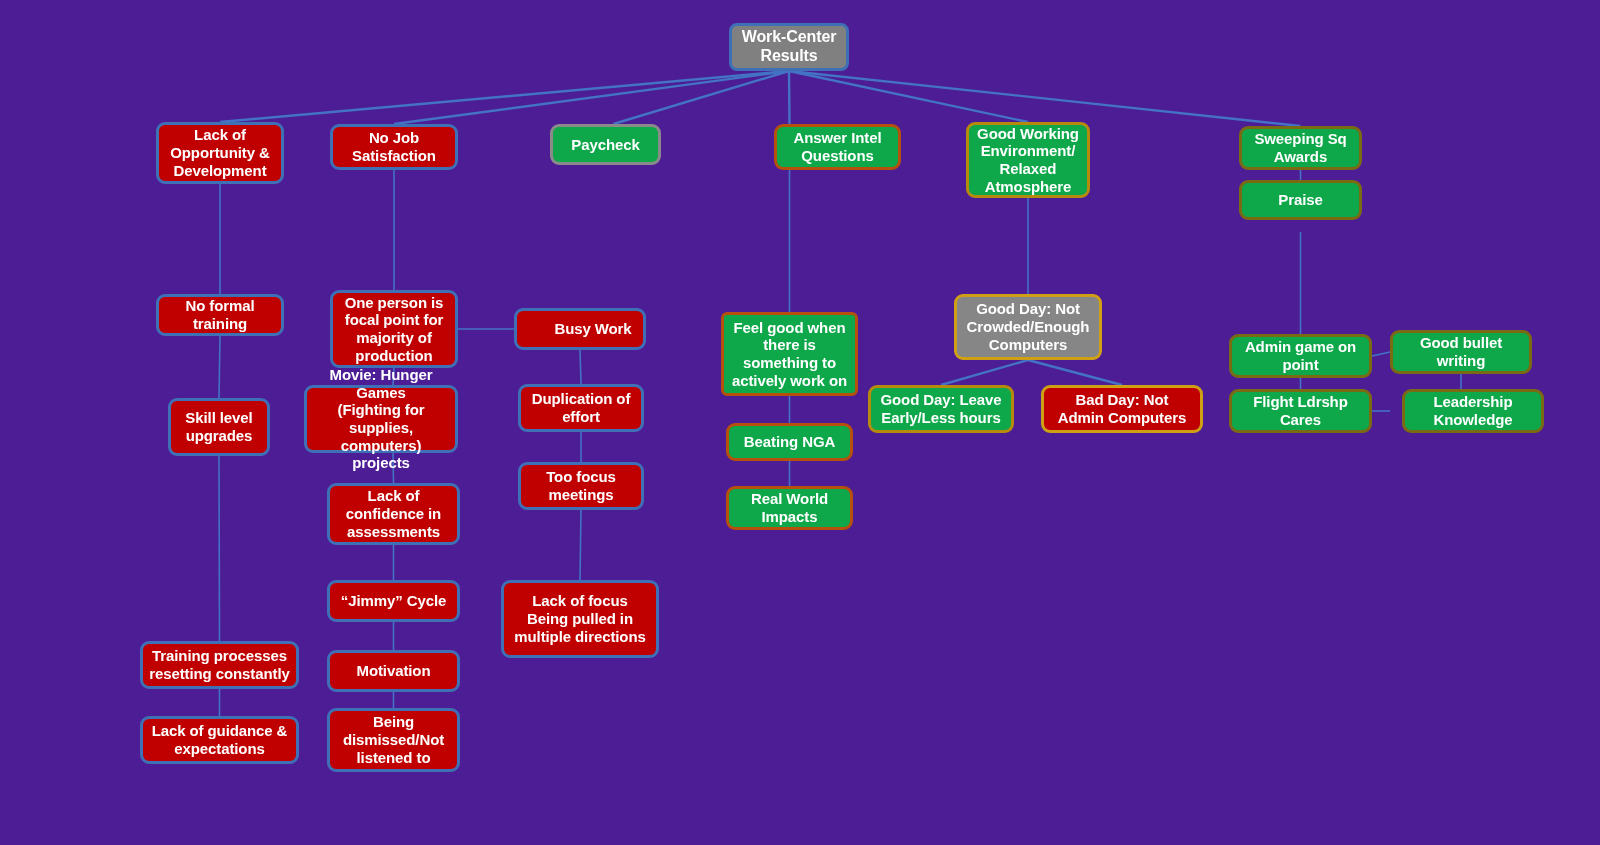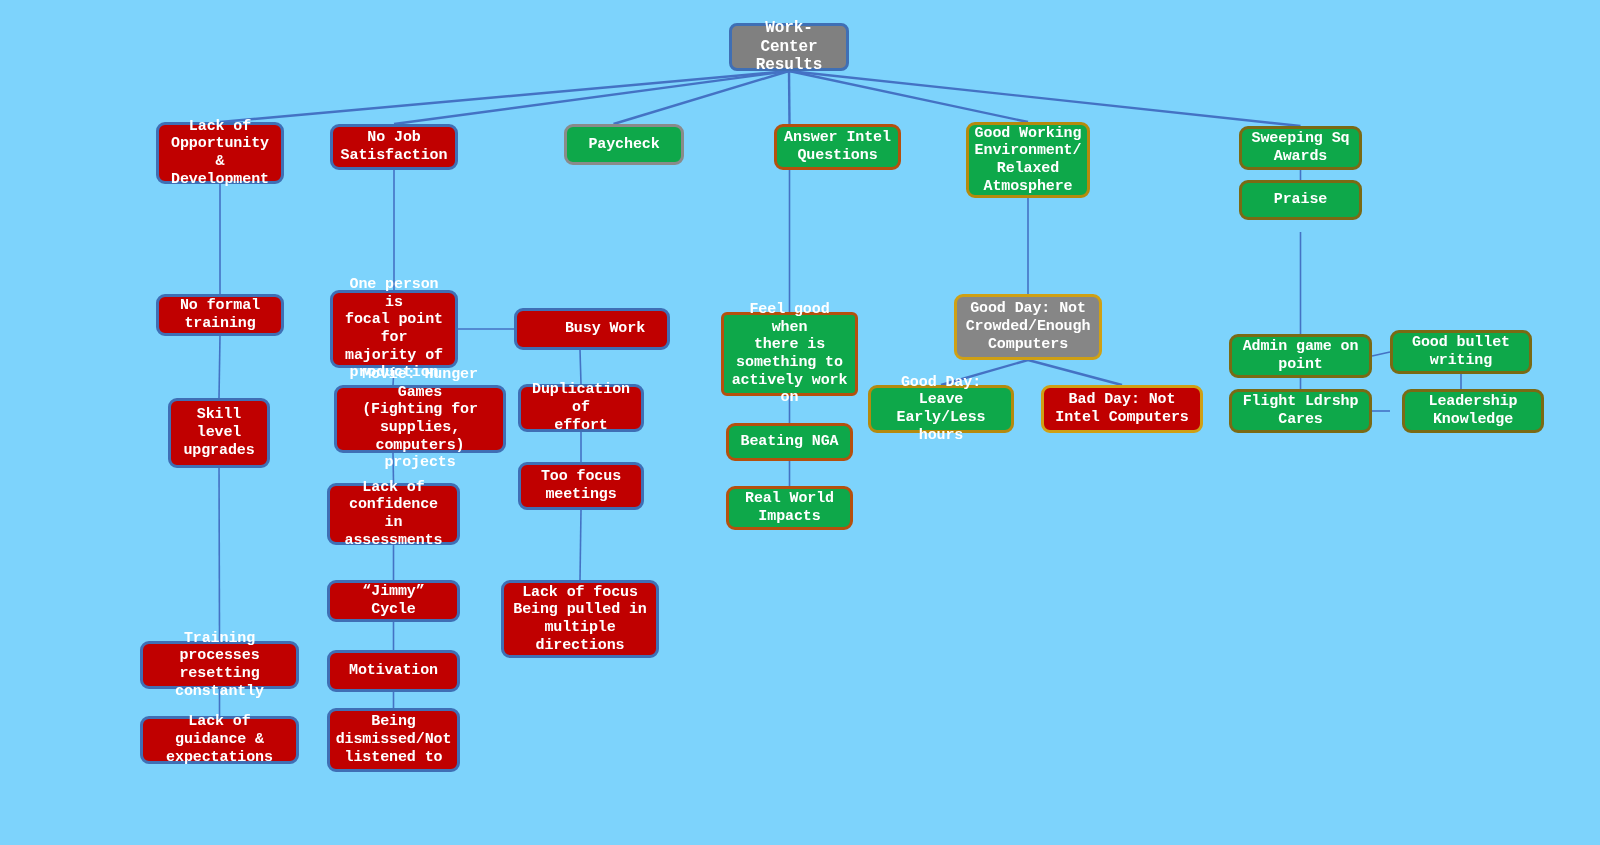--- a/index.html
+++ b/index.html
@@ -1,20 +1,20 @@
 <!DOCTYPE html>
 <html><head>
 <meta charset="utf-8">
 <style>
   html,body{margin:0;padding:0;background:#000;}
   body{
     font-family:"Liberation Sans", sans-serif;
     width:1600px;height:845px;overflow:hidden;position:relative;
   }
-  #canvas{position:relative;width:1600px;height:845px;background:#7dd3fc;font-family:Liberation Mono, monospace;}
+  #canvas{position:relative;width:1600px;height:845px;background:#4c1d95;}
   #edges{position:absolute;left:0;top:0;width:1600px;height:845px;pointer-events:none;}
   .node{
     position:absolute;
     box-sizing:border-box;
     display:flex;align-items:center;justify-content:center;
     text-align:center;
     color:#ffffff;
     font-weight:bold;
     line-height:1.18;
     border-style:solid;
@@ -74,72 +74,72 @@
       <line x1="1461" y1="374" x2="1461" y2="389" stroke="#4472c4" stroke-width="1.6"></line>
     </svg>
   <div id="nodes">
       <div class="node root" style="left: 729px; top: 23px; width: 120px; height: 48px;">Work-Center
 Results</div>
       <div class="node red" style="left: 156px; top: 122px; width: 128px; height: 62px;">Lack of
 Opportunity &amp;
 Development</div>
       <div class="node red" style="left: 156px; top: 294px; width: 128px; height: 42px;">No formal
 training</div>
-      <div class="node red" style="left: 168px; top: 398px; width: 102px; height: 70px;">Skill level
+      <div class="node red" style="left: 168px; top: 398px; width: 102px; height: 58px;">Skill level
 upgrades</div>
       <div class="node red" style="left: 140px; top: 641px; width: 159px; height: 48px;">Training processes
 resetting constantly</div>
       <div class="node red" style="left: 140px; top: 716px; width: 159px; height: 48px;">Lack of guidance &amp;
 expectations</div>
       <div class="node red" style="left: 330px; top: 124px; width: 128px; height: 46px;">No Job
 Satisfaction</div>
       <div class="node red" style="left: 330px; top: 290px; width: 128px; height: 78px;">One person is
 focal point for
 majority of
 production</div>
-      <div class="node red" style="left: 304px; top: 385px; width: 172px; height: 68px; margin-left: 30px;">Movie: Hunger Games
+      <div class="node red" style="left: 304px; top: 385px; width: 154px; height: 68px;">Movie: Hunger Games
 (Fighting for supplies,
 computers) projects</div>
       <div class="node red" style="left: 327px; top: 483px; width: 133px; height: 62px;">Lack of
 confidence in
 assessments</div>
       <div class="node red" style="left: 327px; top: 580px; width: 133px; height: 42px;">“Jimmy” Cycle</div>
       <div class="node red" style="left: 327px; top: 650px; width: 133px; height: 42px;">Motivation</div>
       <div class="node red" style="left: 327px; top: 708px; width: 133px; height: 64px;">Being
 dismissed/Not
 listened to</div>
-      <div class="node red" style="left: 514px; top: 308px; width: 156px; height: 42px; padding-left: 32px;">Busy Work</div>
+      <div class="node red" style="left: 514px; top: 308px; width: 132px; height: 42px; padding-left: 32px;">Busy Work</div>
       <div class="node red" style="left: 518px; top: 384px; width: 126px; height: 48px;">Duplication of
 effort</div>
       <div class="node red" style="left: 518px; top: 462px; width: 126px; height: 48px;">Too focus
 meetings</div>
       <div class="node red" style="left: 501px; top: 580px; width: 158px; height: 78px;">Lack of focus
 Being pulled in
 multiple directions</div>
-      <div class="node green-gray" style="left: 564px; top: 124px; width: 120px; height: 41px;">Paycheck</div>
+      <div class="node green-gray" style="left: 550px; top: 124px; width: 111px; height: 41px;">Paycheck</div>
       <div class="node green-orange" style="left: 726px; top: 124px; width: 127px; height: 46px; margin-left: 48px;">Answer Intel
 Questions</div>
       <div class="node green-orange" style="left: 721px; top: 312px; width: 137px; height: 84px; border-radius: 6px;">Feel good when
 there is
 something to
 actively work on</div>
       <div class="node green-orange" style="left: 726px; top: 423px; width: 127px; height: 38px;">Beating NGA</div>
       <div class="node green-orange" style="left: 726px; top: 486px; width: 127px; height: 44px;">Real World
 Impacts</div>
       <div class="node green-gold" style="left: 966px; top: 122px; width: 124px; height: 76px;">Good Working
 Environment/
 Relaxed
 Atmosphere</div>
       <div class="node gray-gold" style="left: 954px; top: 294px; width: 148px; height: 66px;">Good Day: Not
 Crowded/Enough
 Computers</div>
       <div class="node green-gold" style="left: 868px; top: 385px; width: 146px; height: 48px;">Good Day: Leave
 Early/Less hours</div>
       <div class="node red-gold" style="left: 1041px; top: 385px; width: 162px; height: 48px;">Bad Day: Not
-Intel Computers</div>
+Admin Computers</div>
       <div class="node green-olive" style="left: 1239px; top: 126px; width: 123px; height: 44px;">Sweeping Sq
 Awards</div>
       <div class="node green-olive" style="left: 1239px; top: 180px; width: 123px; height: 40px;">Praise</div>
       <div class="node green-olive" style="left: 1229px; top: 334px; width: 143px; height: 44px;">Admin game on
 point</div>
       <div class="node green-olive" style="left: 1229px; top: 389px; width: 143px; height: 44px;">Flight Ldrshp
 Cares</div>
       <div class="node green-olive" style="left: 1390px; top: 330px; width: 142px; height: 44px;">Good bullet
 writing</div>
       <div class="node green-olive" style="left: 1390px; top: 389px; width: 142px; height: 44px; margin-left: 12px;">Leadership

